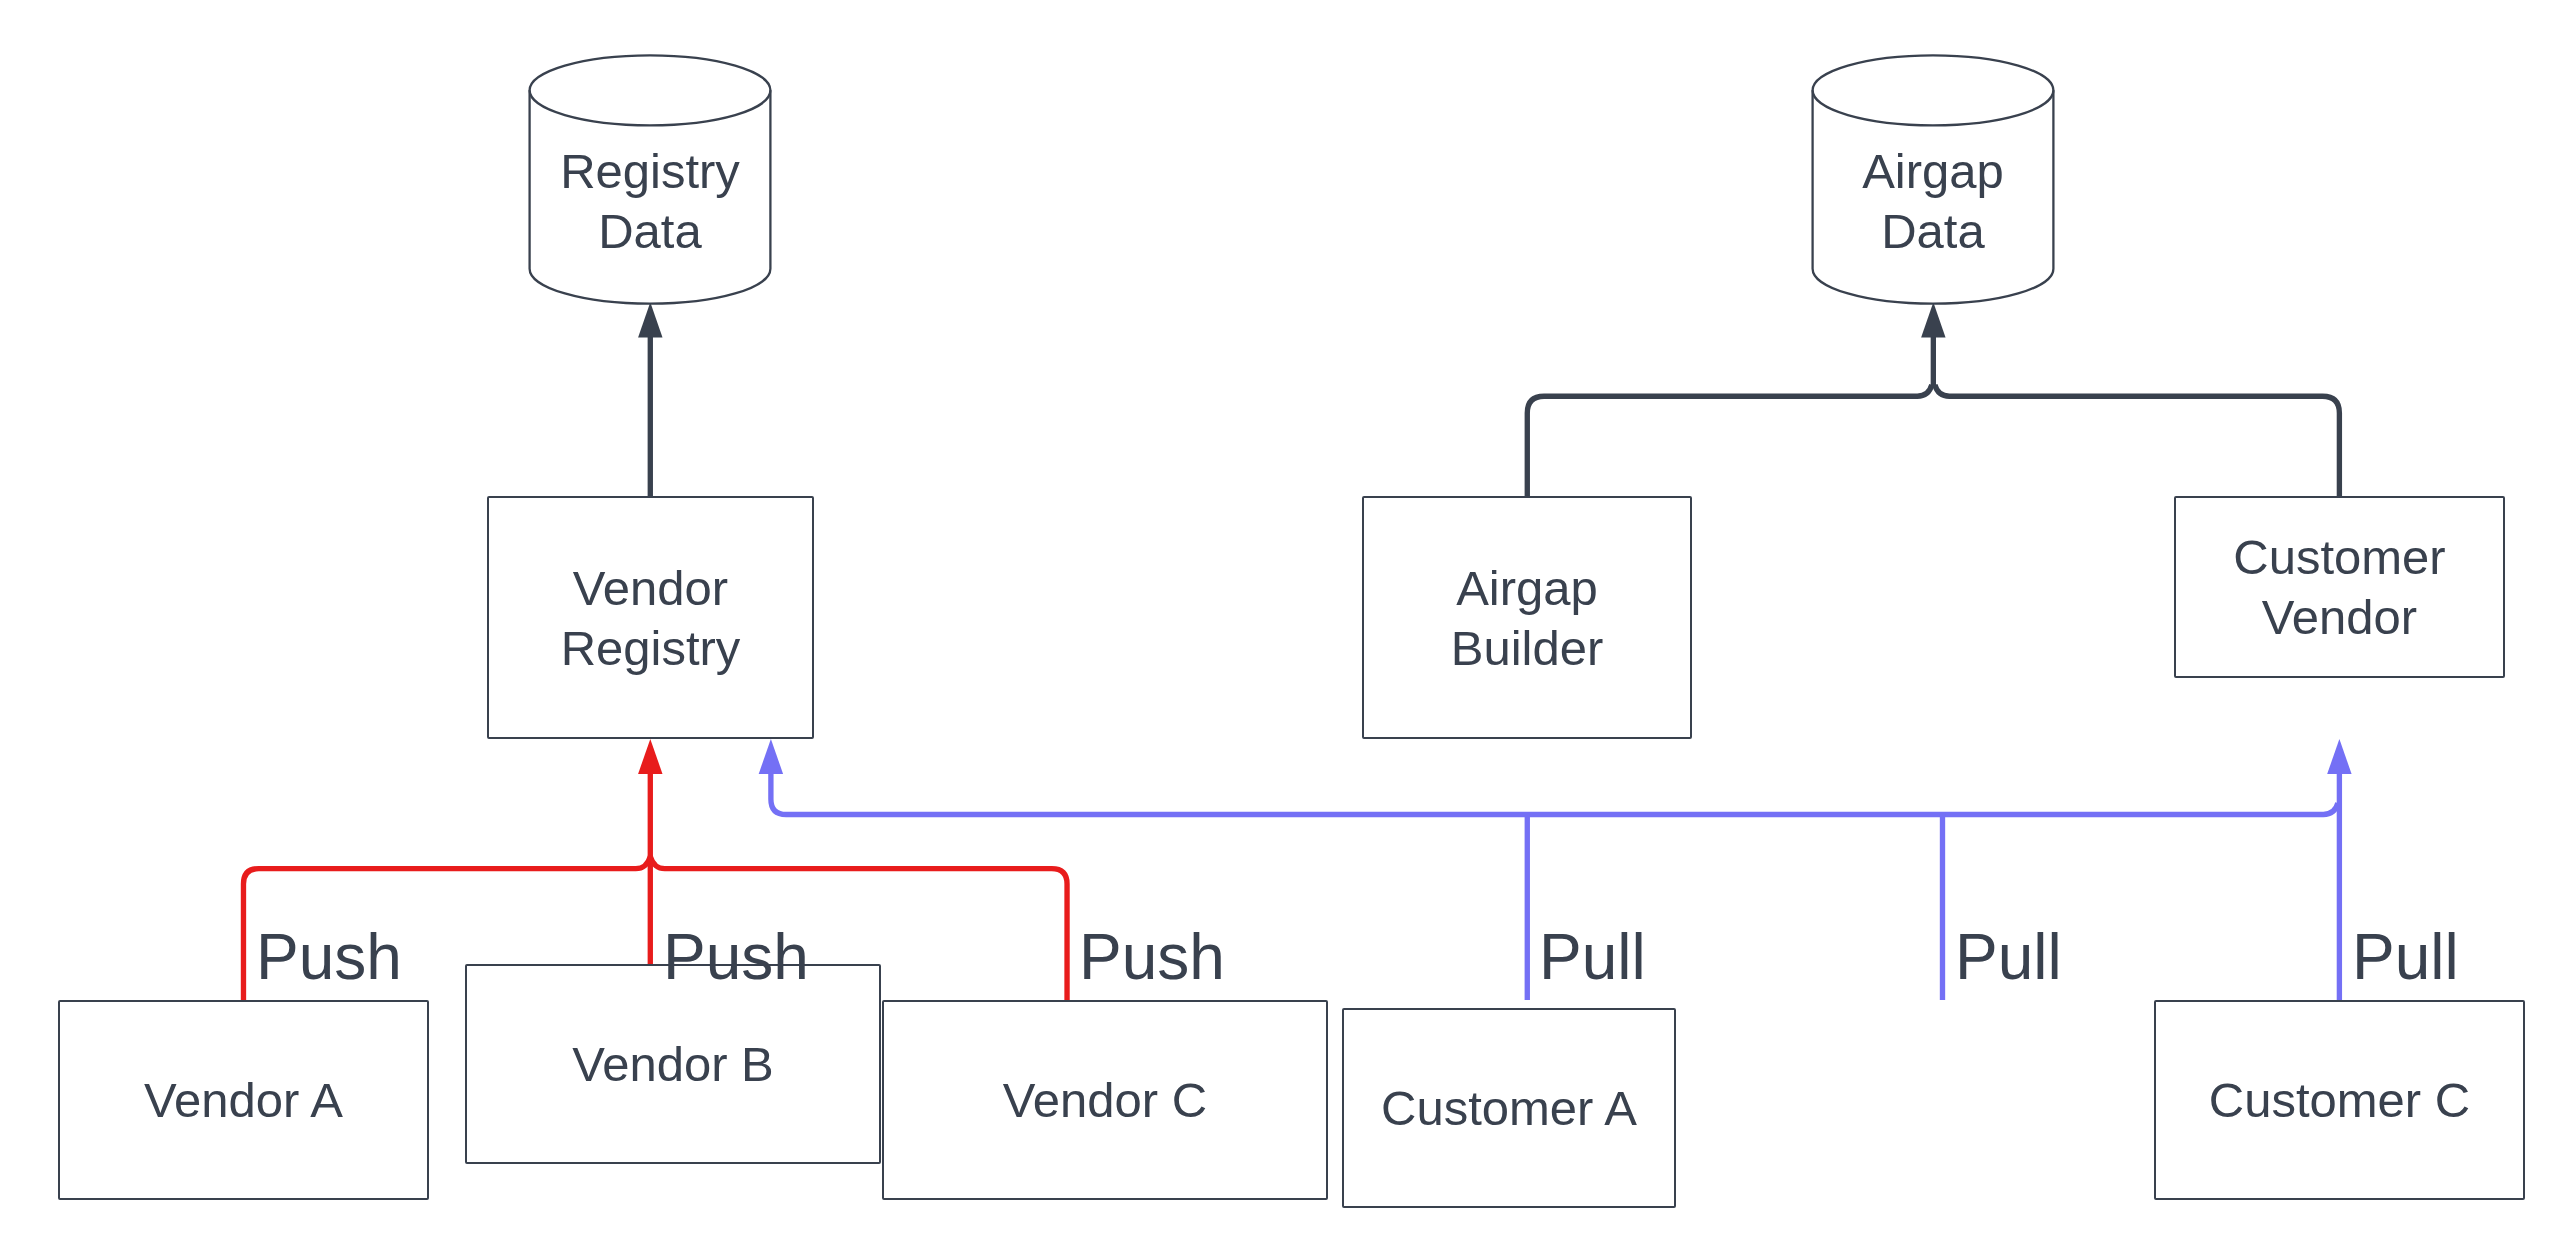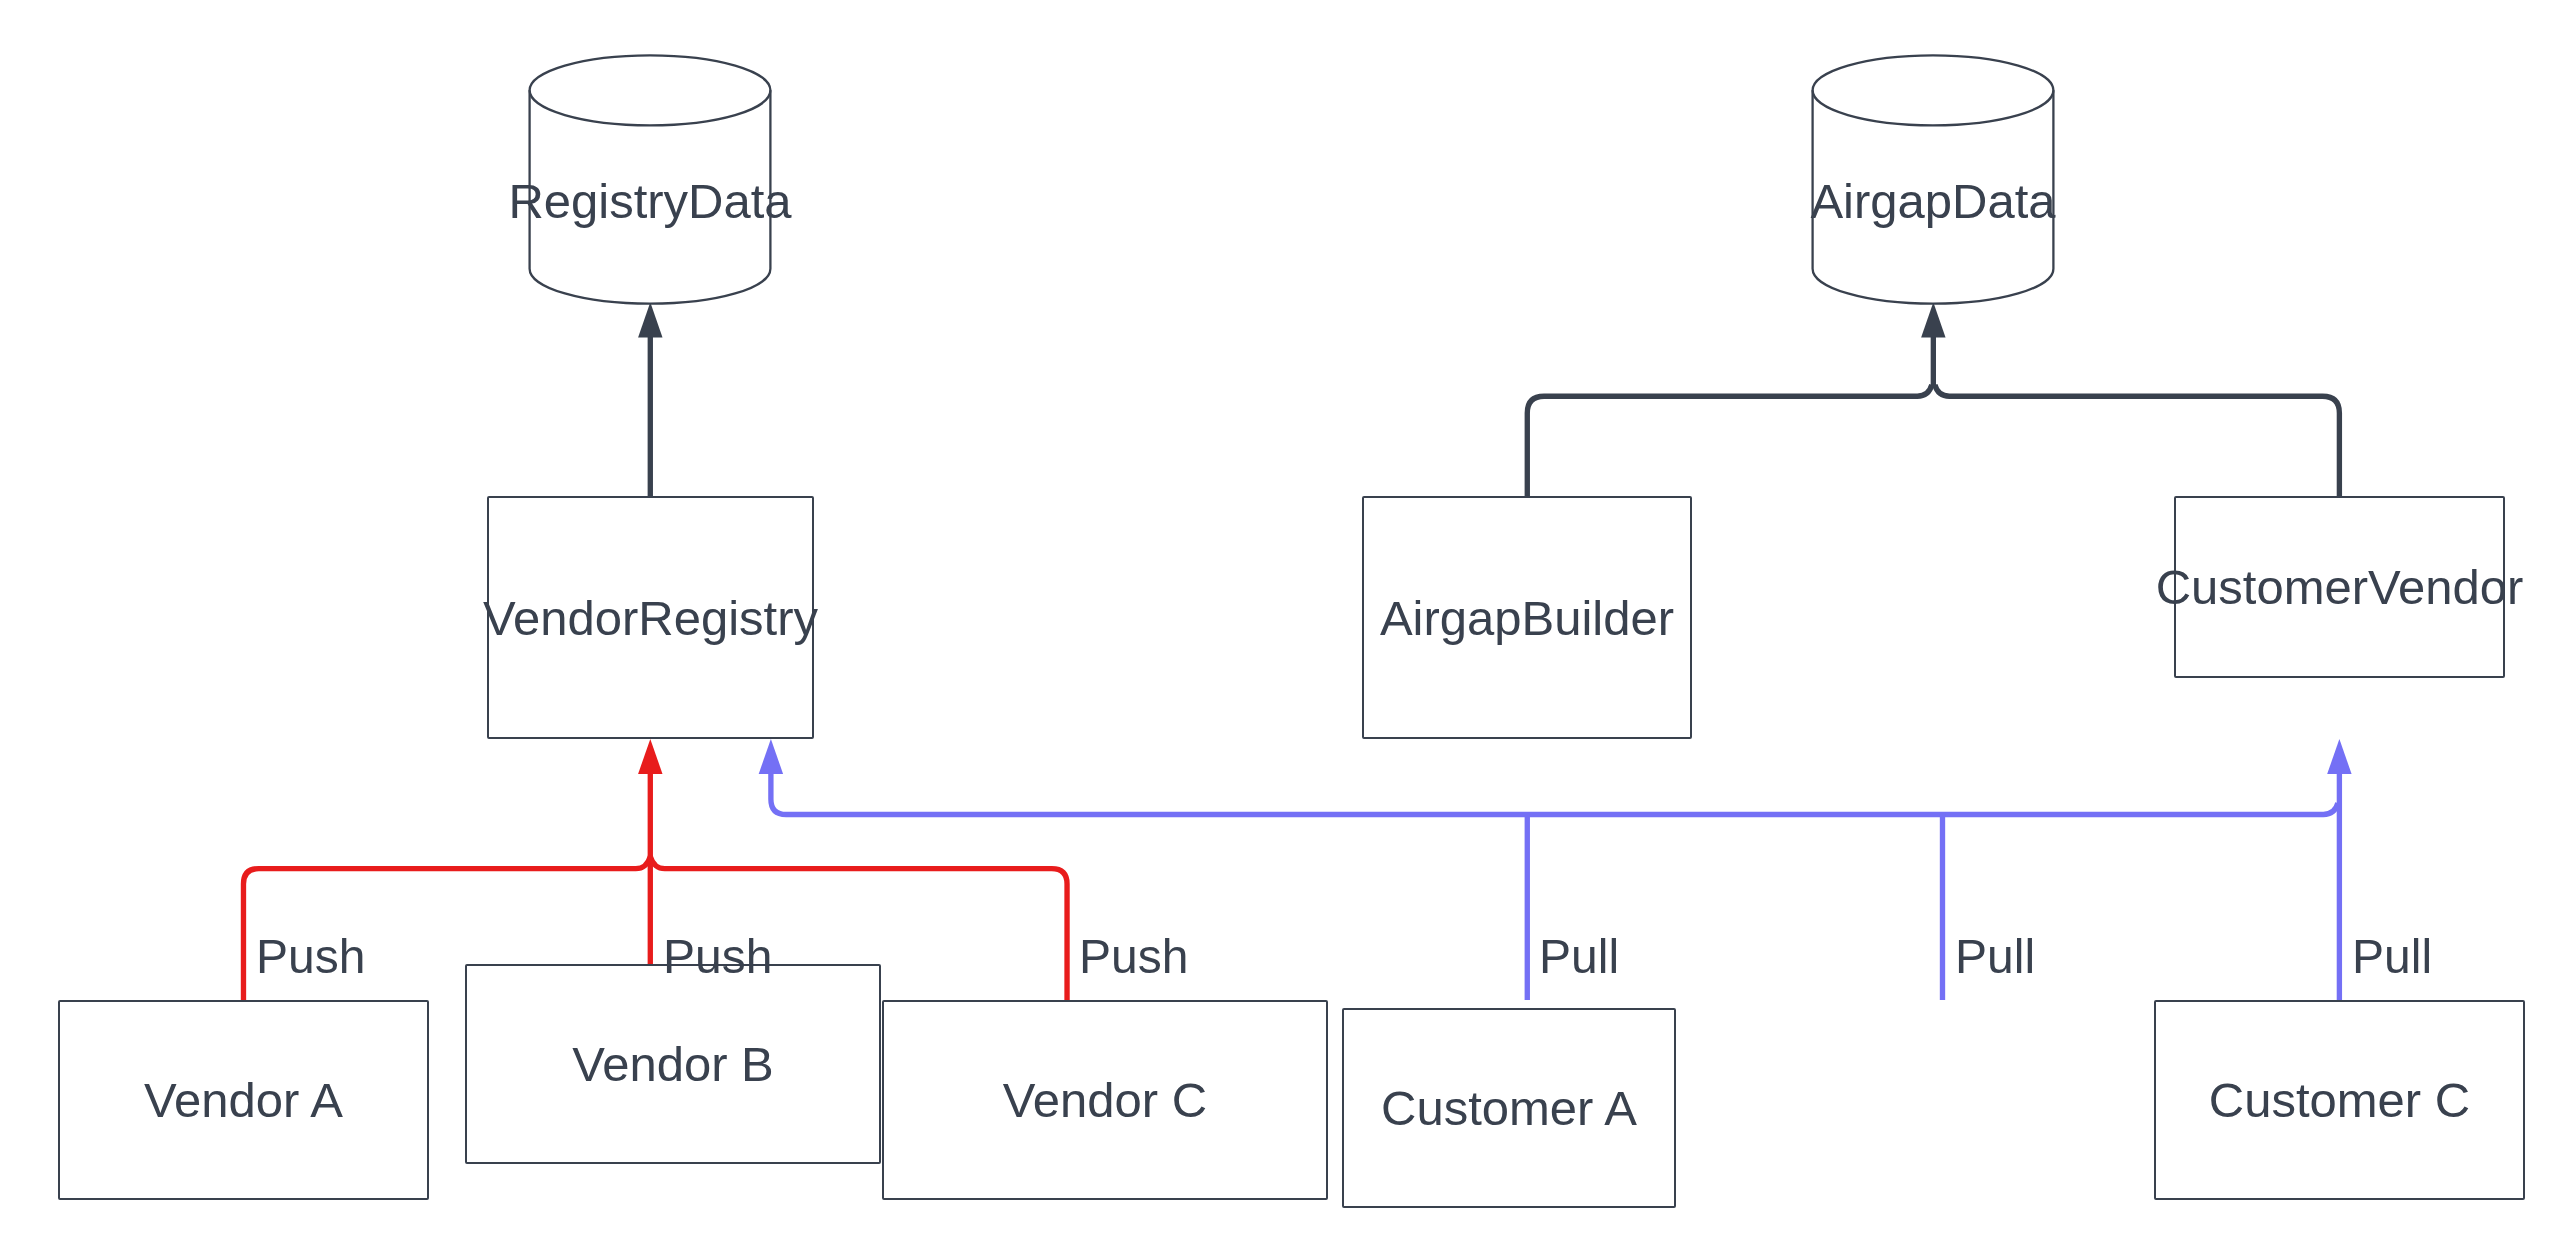--- a/index.html
+++ b/index.html
@@ -73,29 +73,29 @@
   }
   .cylinder-shape .top-ellipse-underside{
     fill:none;
   }
   .node.cylinder .label{
     padding-top:43px;
   }
   .label{
     position:relative;
     display:flex;
-    flex-direction:row;
+    flex-direction:column;
     align-items:center;
     justify-content:center;
   }
   .edge-label{
     position:absolute;
     height:56px;
     line-height:56px;
-    font-size:48px;
+    font-size:64px;
     color:var(--color-text);
     white-space:nowrap;
   }
 </style>
 </head>
 <body>
 
 <div class="canvas">
 
   <svg class="edge-layer" viewBox="0 0 3375 1648">

